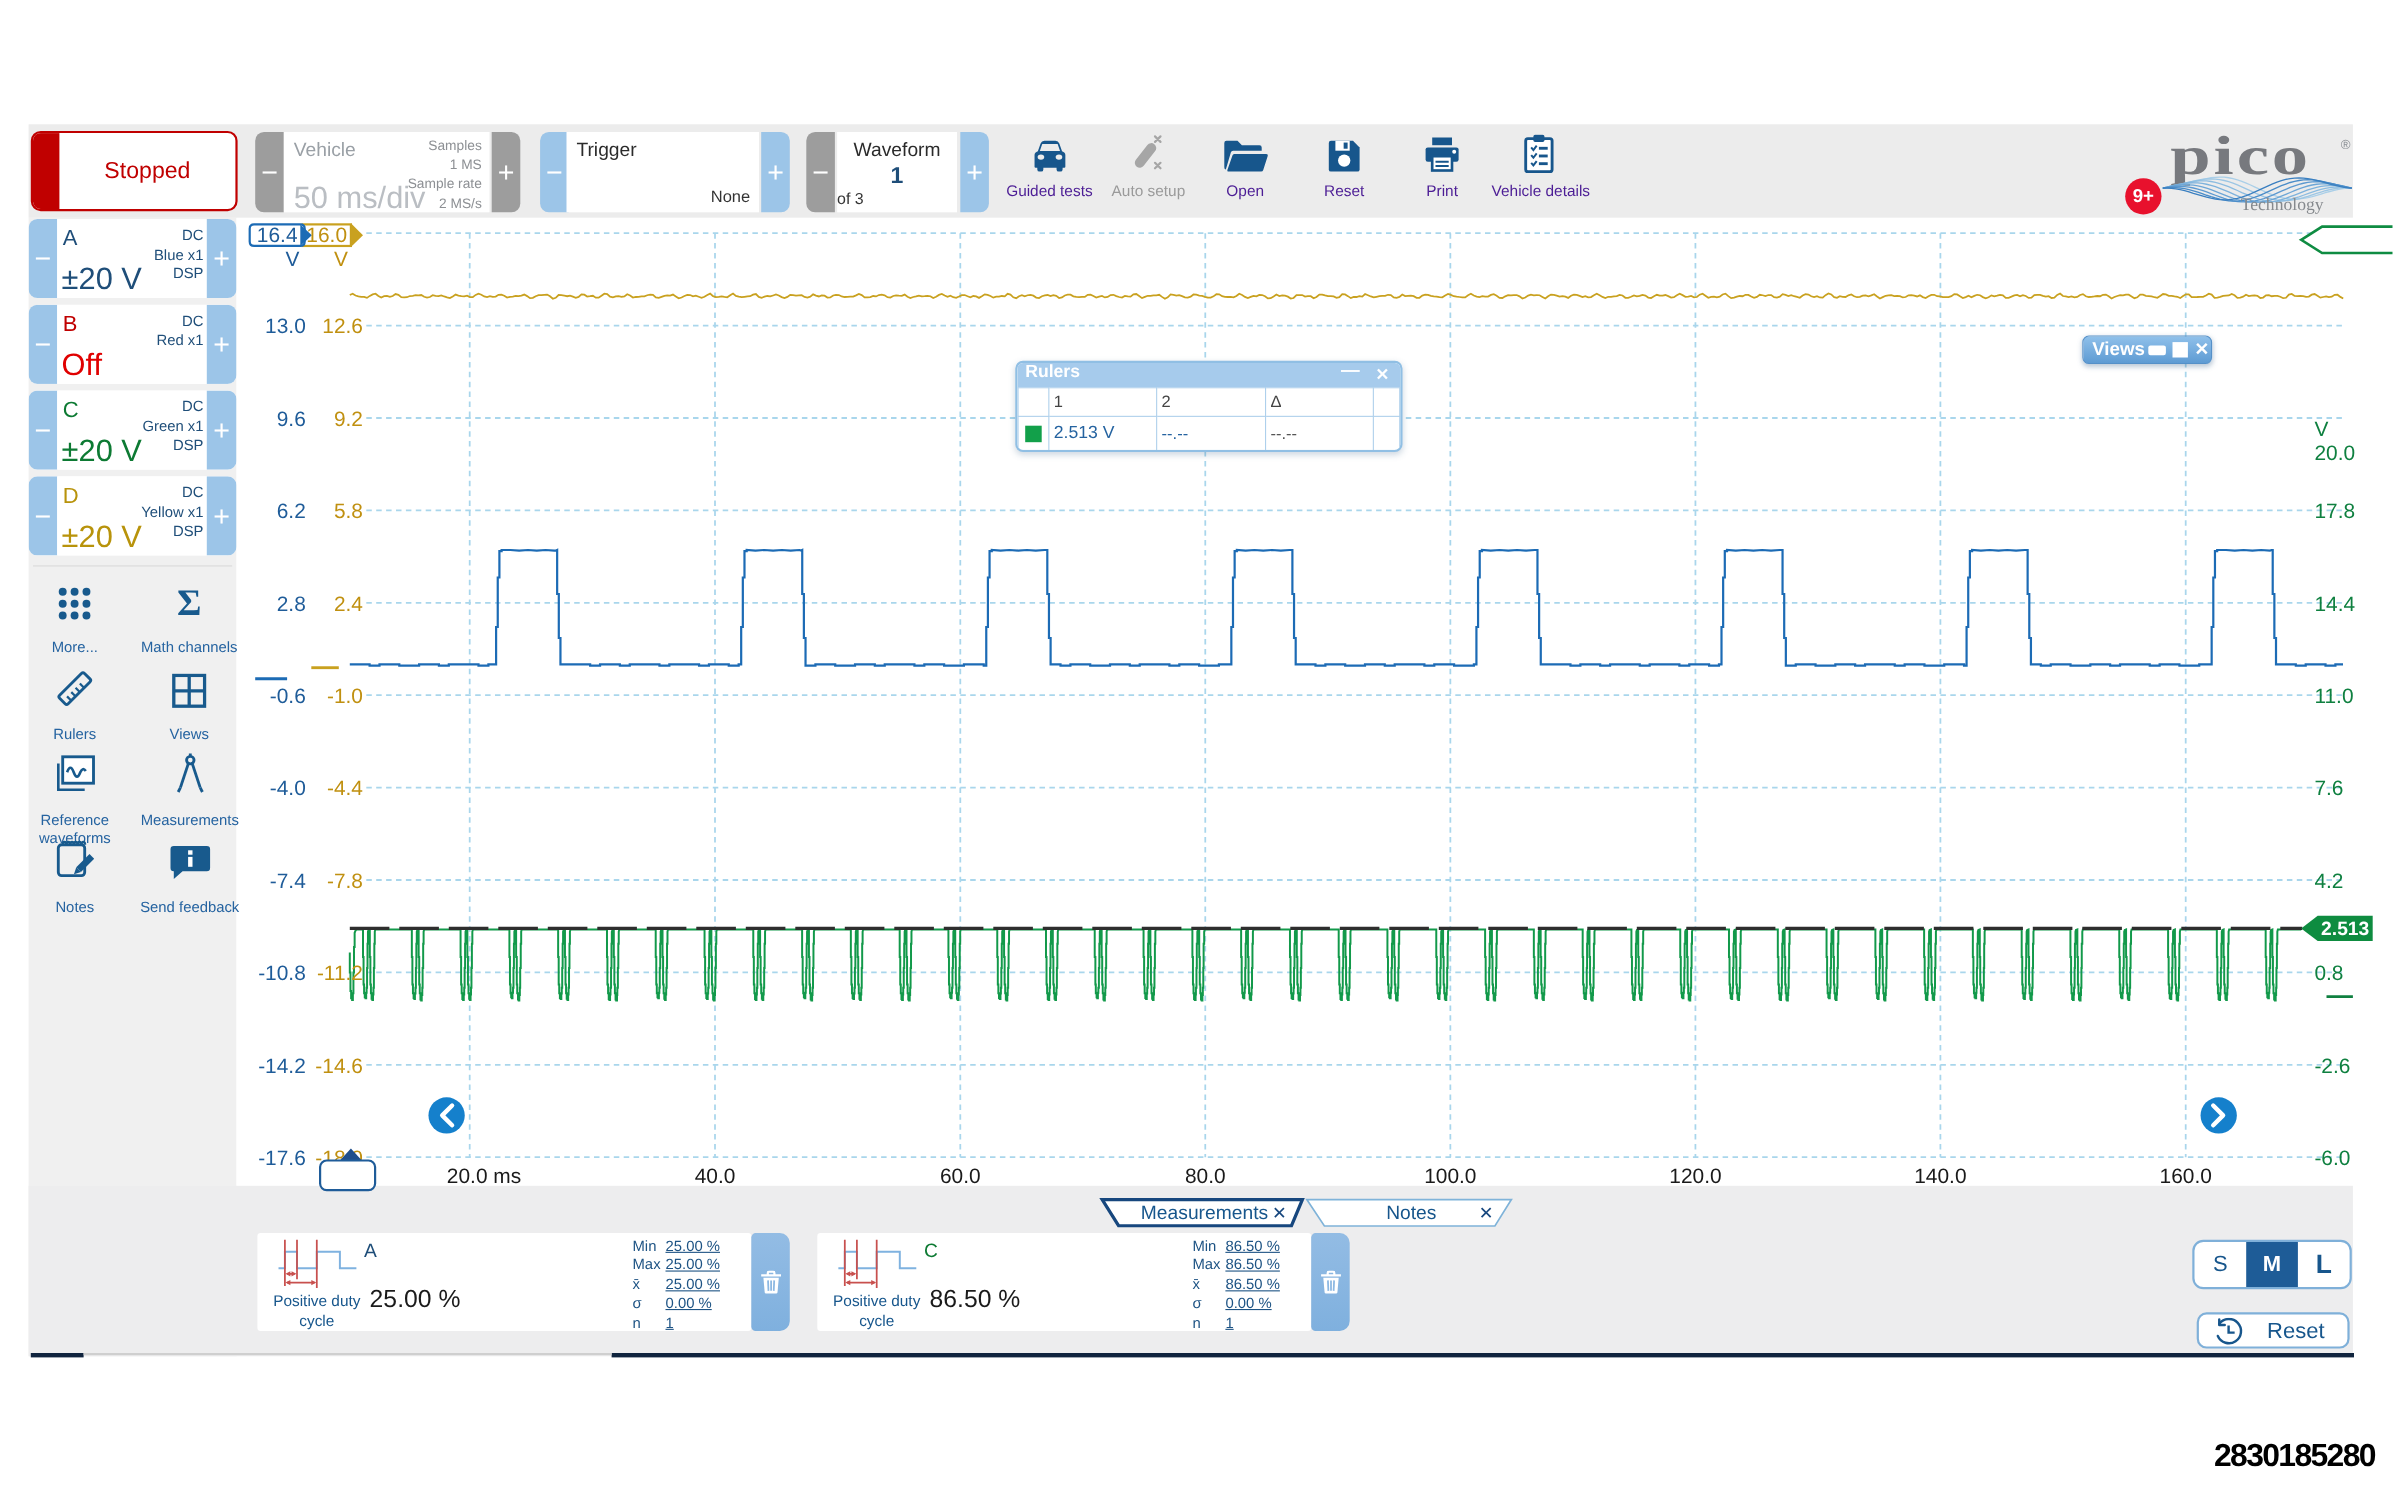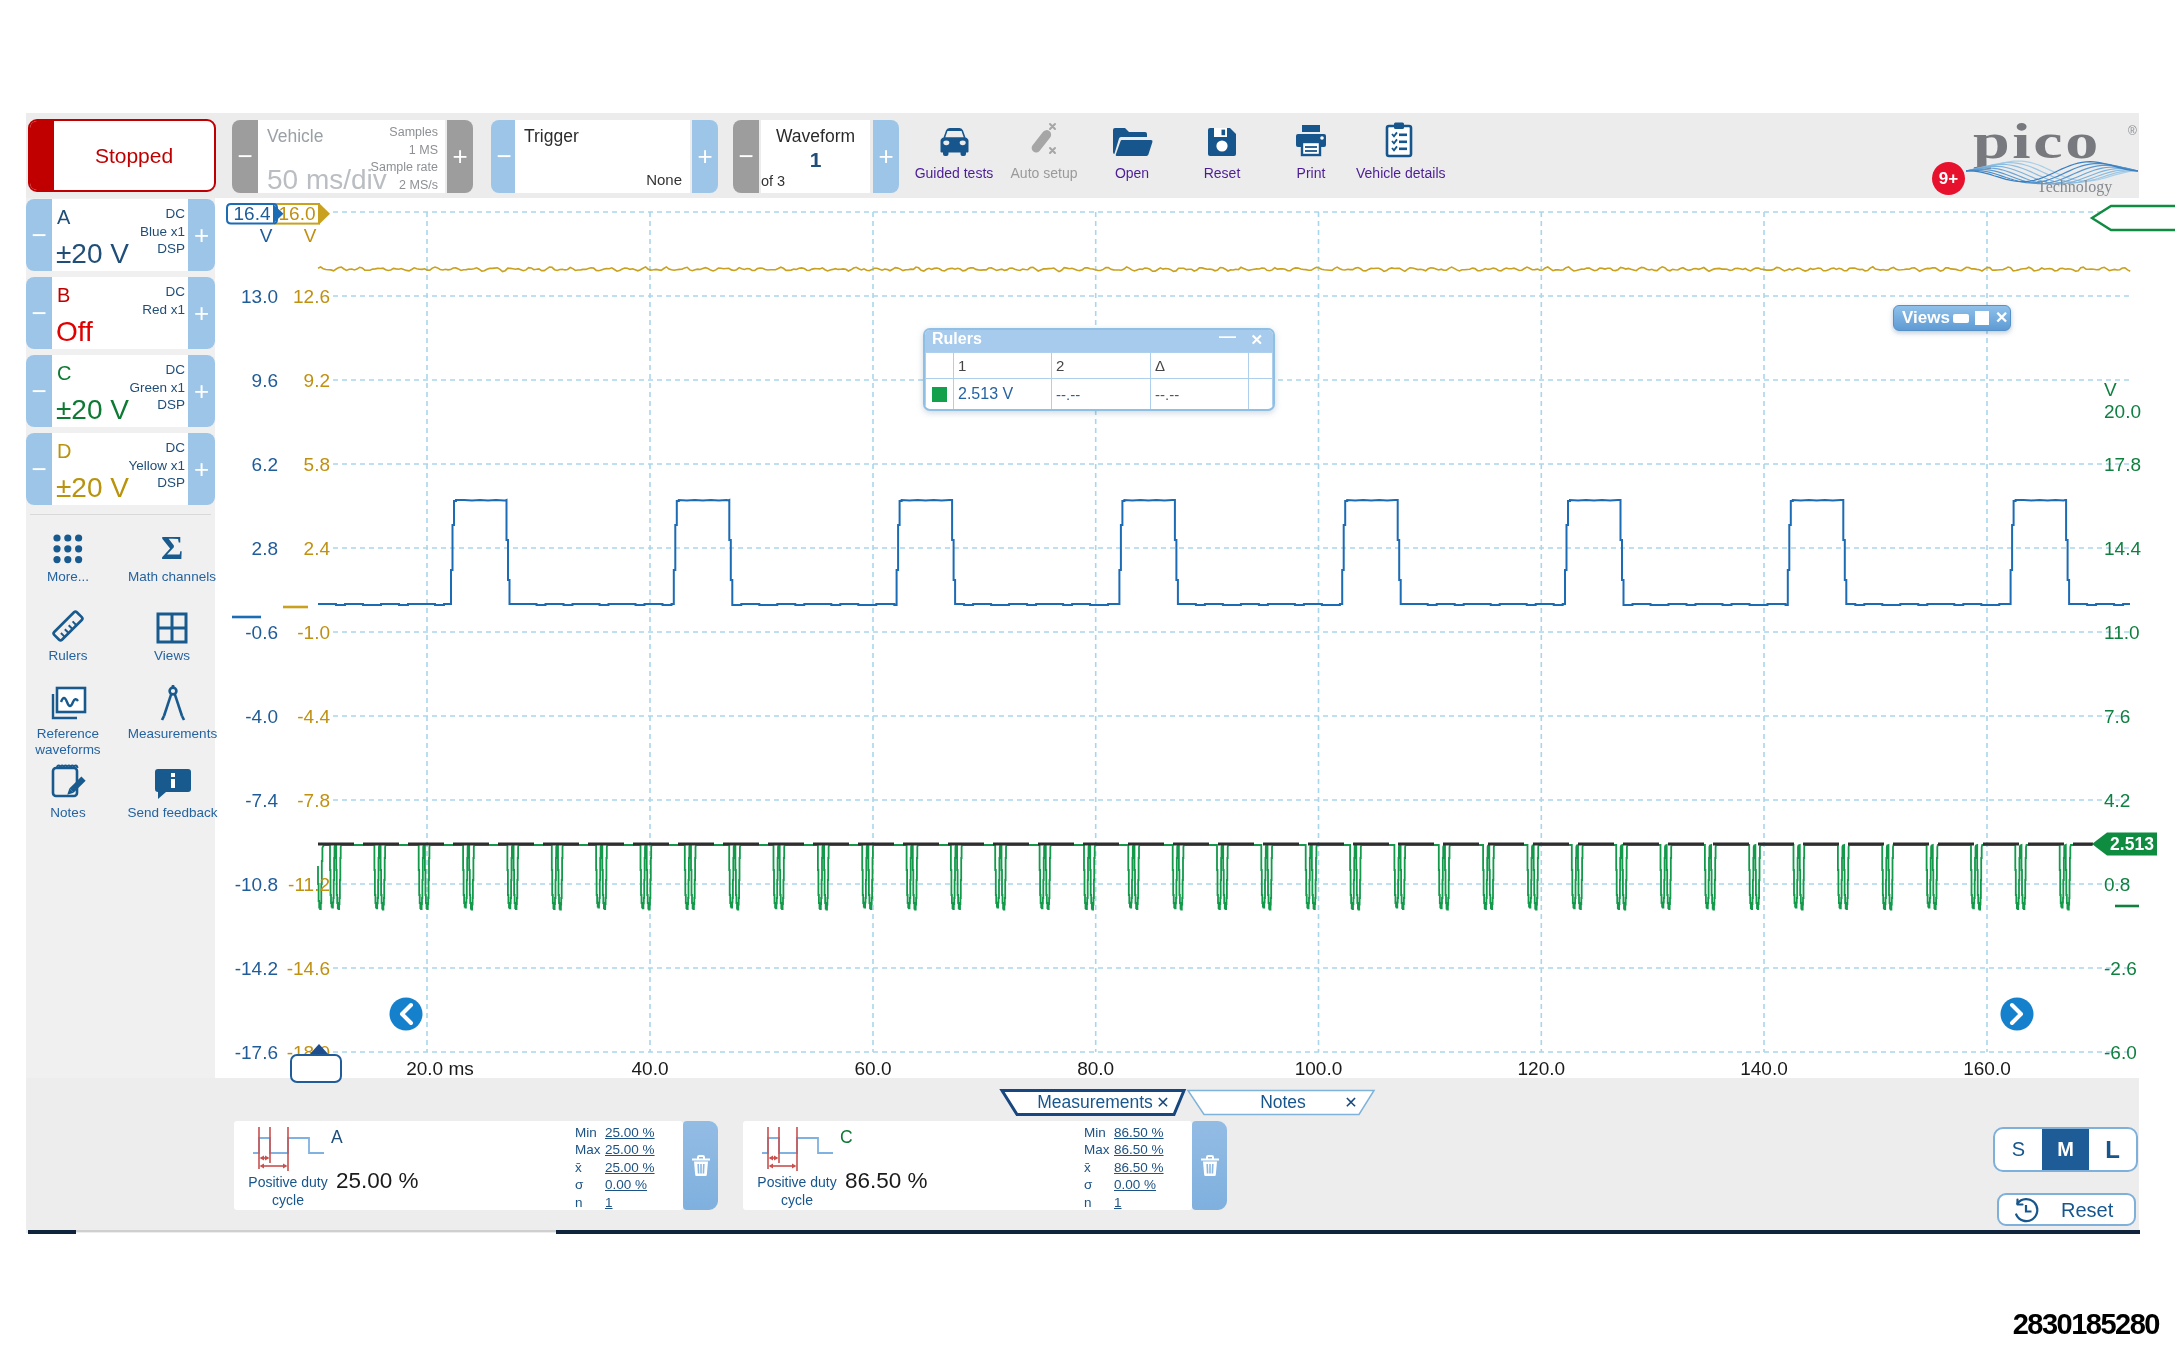--- a/index.html
+++ b/index.html
@@ -41,21 +41,21 @@
 .chan { position:absolute; left:26px; width:189px; height:72px; border-radius:8px; overflow:hidden; background:#fff; }
 .cminus,.cplus { position:absolute; top:0; bottom:0; width:26px; background:#9cc5e8; color:#fff; display:flex; align-items:center; justify-content:center; font-size:26px; }
 .cminus { left:0; } .cplus { right:0; width:27px; }
 .cbody { position:absolute; left:26px; right:27px; top:0; bottom:0; background:#fff; }
 .clet { position:absolute; left:5px; top:7px; font-size:20px; }
 .cinfo { position:absolute; right:3px; top:6px; text-align:right; font-size:13.5px; color:#1f4e79; line-height:17.5px; }
 .cval { position:absolute; left:4px; bottom:1px; font-size:28px; }
 
 .tool { position:absolute; text-align:center; }
 .ticon { height:38px; display:flex; align-items:flex-end; justify-content:center; }
-.tlab { margin-top:4px; font-size:13.5px; color:#2563a0; line-height:16px; }
+.tlab { margin-top:16px; font-size:13.5px; color:#2563a0; line-height:16px; }
 
 #rulers { position:absolute; left:923px; top:328px; width:352px; height:83px; background:#fff; border:2px solid #90bfe4; border-radius:7px; box-shadow:0 2px 6px rgba(60,100,140,.25); overflow:hidden; }
 #rulers .rtitle { position:absolute; left:0; top:0; right:0; height:22px; background:#a6cbec; color:#fff; font-weight:bold; font-size:16px; padding-left:7px; }
 #rulers .rmin { position:absolute; right:37px; top:-3px; font-weight:bold; font-size:17px; color:#fff; }
 #rulers .rx { position:absolute; right:10px; top:1px; font-weight:bold; font-size:15px; color:#fff; }
 #rulers table { position:absolute; left:0; top:22px; width:100%; border-collapse:collapse; }
 #rulers td { border:1px solid #aed0ec; font-size:15px; padding:0 4px; }
 
 #zoompill { position:absolute; left:1893px; top:305px; width:118px; height:26px; background:linear-gradient(#8fc0ea,#5e9bd3); border:1.5px solid #5590c8; border-radius:6px; color:#fff; box-shadow:0 2px 5px rgba(60,100,140,.35); }
 

